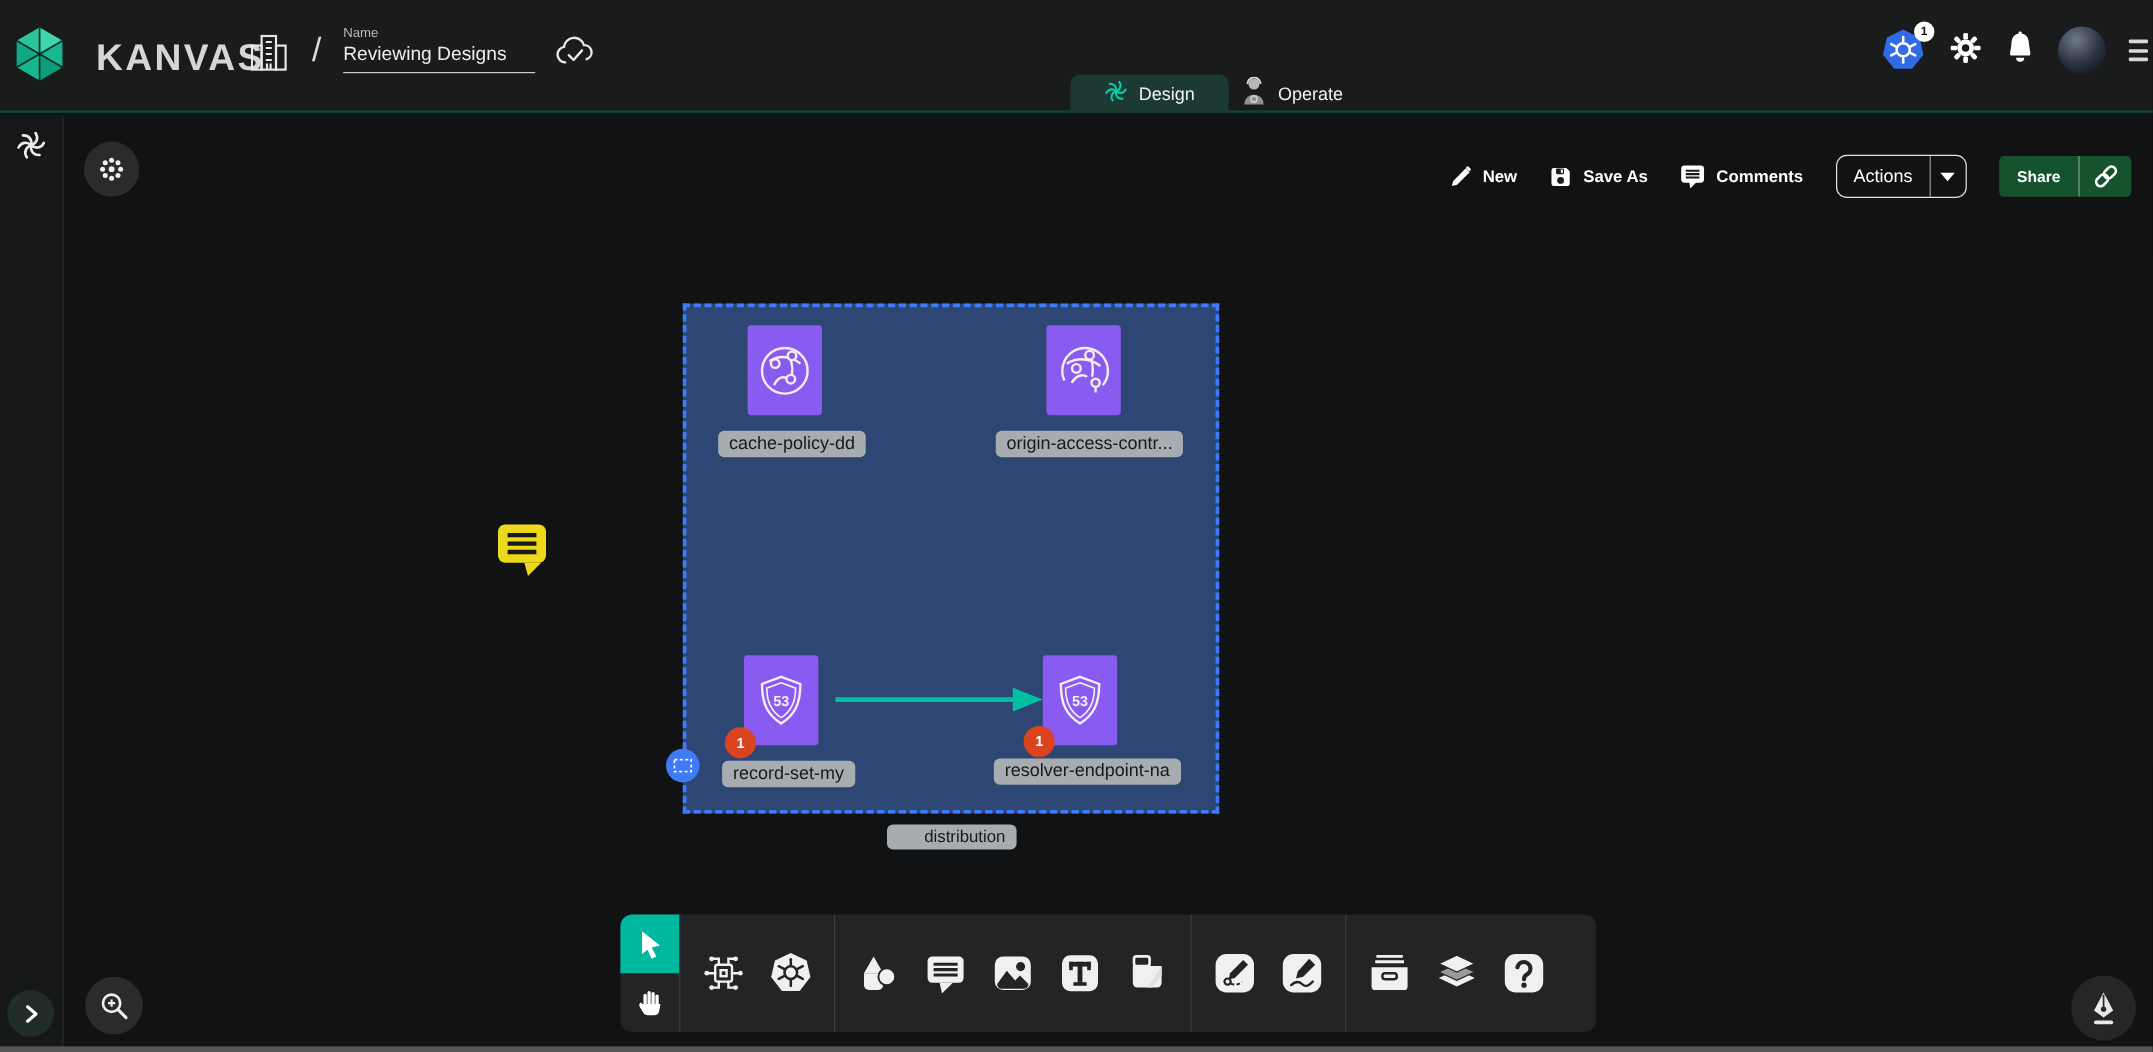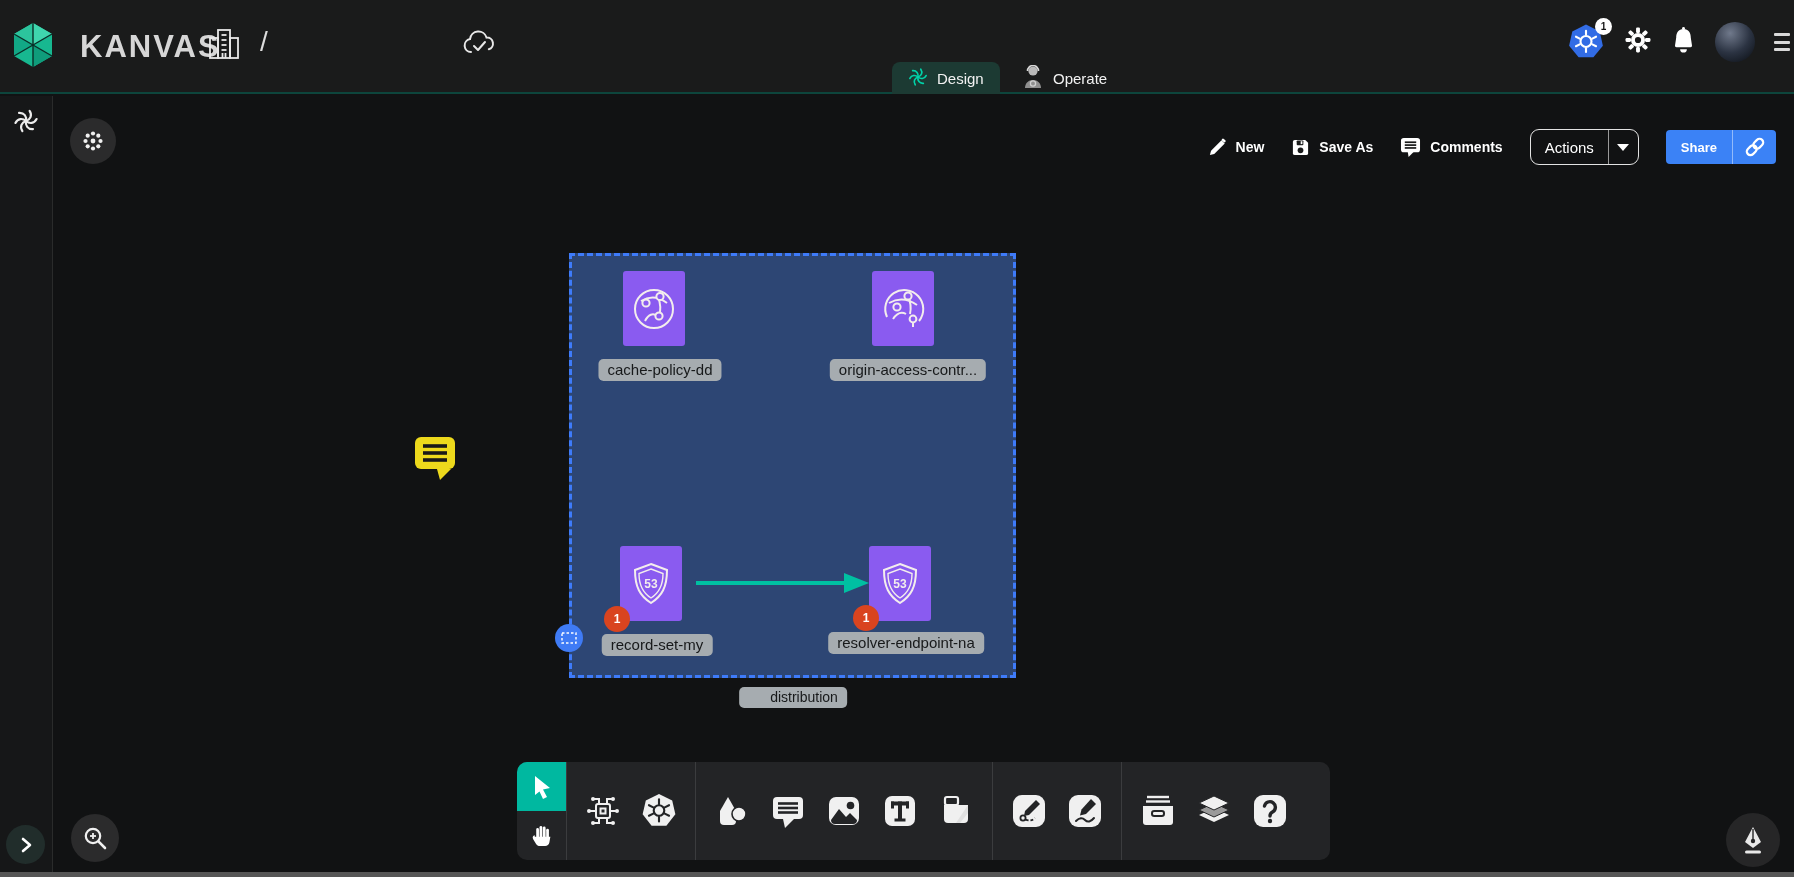--- a/index.html
+++ b/index.html
@@ -15,21 +15,21 @@
   .org-icon { position:absolute; left:208px; top:26px; }
   .slash { position:absolute; left:260px; top:26px; font-size:28px; color:#dddddd; font-weight:300; }
   .name-block { position:absolute; left:286px; top:22px; width:164px; }
   .name-label { font-size:11px; color:#b9b9b9; }
   .name-input { width:160px; background:transparent; border:none; outline:none;
                 border-bottom:1px solid #cccccc; color:#ececec; font-size:16px;
                 font-family:"Liberation Sans",sans-serif; padding:3px 0 5px 0; }
   .cloud-icon { position:absolute; left:462px; top:30px; }
 
   .tab { position:absolute; top:62px; height:32px; display:flex; align-items:center; gap:9px;
-         padding:0 16px; font-size:15px; color:#f2f2f2; cursor:pointer; }
+         padding:0 28px; font-size:15px; color:#f2f2f2; cursor:pointer; }
   .tab-design { left:892px; background:#1c3a33; border-radius:8px 8px 0 0; }
   .tab-operate { left:1006px; }
 
   .hdr-right { position:absolute; right:6px; top:22px; display:flex; align-items:center; gap:19px; }
   .k8s-wrap { position:relative; width:38px; height:38px; }
   .k8s-badge { position:absolute; top:-5px; right:-7px; width:17px; height:17px; background:#ffffff;
                color:#151515; border-radius:50%; font-size:10px; font-weight:bold;
                display:flex; align-items:center; justify-content:center; }
   .avatar { width:40px; height:40px; border-radius:50%;
             background:radial-gradient(circle at 38% 28%, #70798b, #2b3342 52%, #0c1016 95%); }
@@ -50,21 +50,21 @@
   .action-item { display:flex; align-items:center; gap:9px; color:#ffffff; font-size:14px;
                  font-weight:bold; cursor:pointer; }
   .actions-btn { display:flex; align-items:center; height:36px; border:1.5px solid #e3e3e3;
                  border-radius:9px; color:#ffffff; cursor:pointer; overflow:hidden; }
   .actions-btn .lbl { padding:0 14px; font-size:15px; }
   .actions-btn .caret-cell { width:30px; height:36px; display:flex; align-items:center;
                  justify-content:center; border-left:1px solid #9a9a9a; }
   .caret-down { width:0; height:0; border-left:6px solid transparent; border-right:6px solid transparent;
                 border-top:7px solid #ffffff; }
   .share-btn { display:flex; align-items:center; height:34px; border-radius:4px;
-               background:#3b82f6; color:#ffffff; cursor:pointer; overflow:hidden; }
+               background:#14532d; color:#ffffff; cursor:pointer; overflow:hidden; }
   .share-btn .lbl { padding:0 15px; font-size:13px; font-weight:bold; }
   .share-btn .link-cell { width:44px; height:34px; display:flex; align-items:center;
                justify-content:center; border-left:1px solid rgba(255,255,255,.45); }
 
   .round-btn { position:absolute; border-radius:50%; background:#2b2b2c; display:flex;
                align-items:center; justify-content:center; cursor:pointer; z-index:22; }
   .flower-btn { left:70px; top:118px; width:46px; height:46px; }
   .zoomin-btn { left:71px; top:814px; width:48px; height:48px; }
   .pen-btn { left:1726px; top:813px; width:54px; height:54px; background:#262627; }
 
@@ -142,20 +142,24 @@
         <rect x="22" y="12" width="8" height="20"></rect>
         <line x1="13.5" y1="9" x2="18.5" y2="9"></line>
           <line x1="13.5" y1="14" x2="18.5" y2="14"></line>
         <line x1="13.5" y1="19" x2="18.5" y2="19"></line>
           <line x1="13.5" y1="24" x2="18.5" y2="24"></line>
         <line x1="14.5" y1="32" x2="14.5" y2="27"></line>
           <line x1="17.5" y1="32" x2="17.5" y2="27"></line>
       </svg>
     </span>
     <span class="slash">/</span>
+    <div class="name-block">
+      <div class="name-label">Name</div>
+      <input class="name-input" type="text" value="Reviewing Designs" style="">
+    </div>
     <span class="cloud-icon">
       <svg width="36" height="28" viewBox="0 0 36 28" fill="none" stroke="#e8e8e8" stroke-width="2">
         <path d="M9 22 a6.5 6.5 0 0 1 -1 -12.9 a8.5 8.5 0 0 1 16.6 -1.5 a6 6 0 0 1 2.2 11.7" stroke-linecap="round"></path>
         <polyline points="12,16 16,20 23,12" stroke-linecap="round" stroke-linejoin="round"></polyline>
       </svg>
     </span>
 
     <div class="tab tab-design">
       <span>
         <svg width="20" height="20" viewBox="0 0 36 36" fill="none" stroke="#00d3a9" stroke-width="3" stroke-linecap="round">

